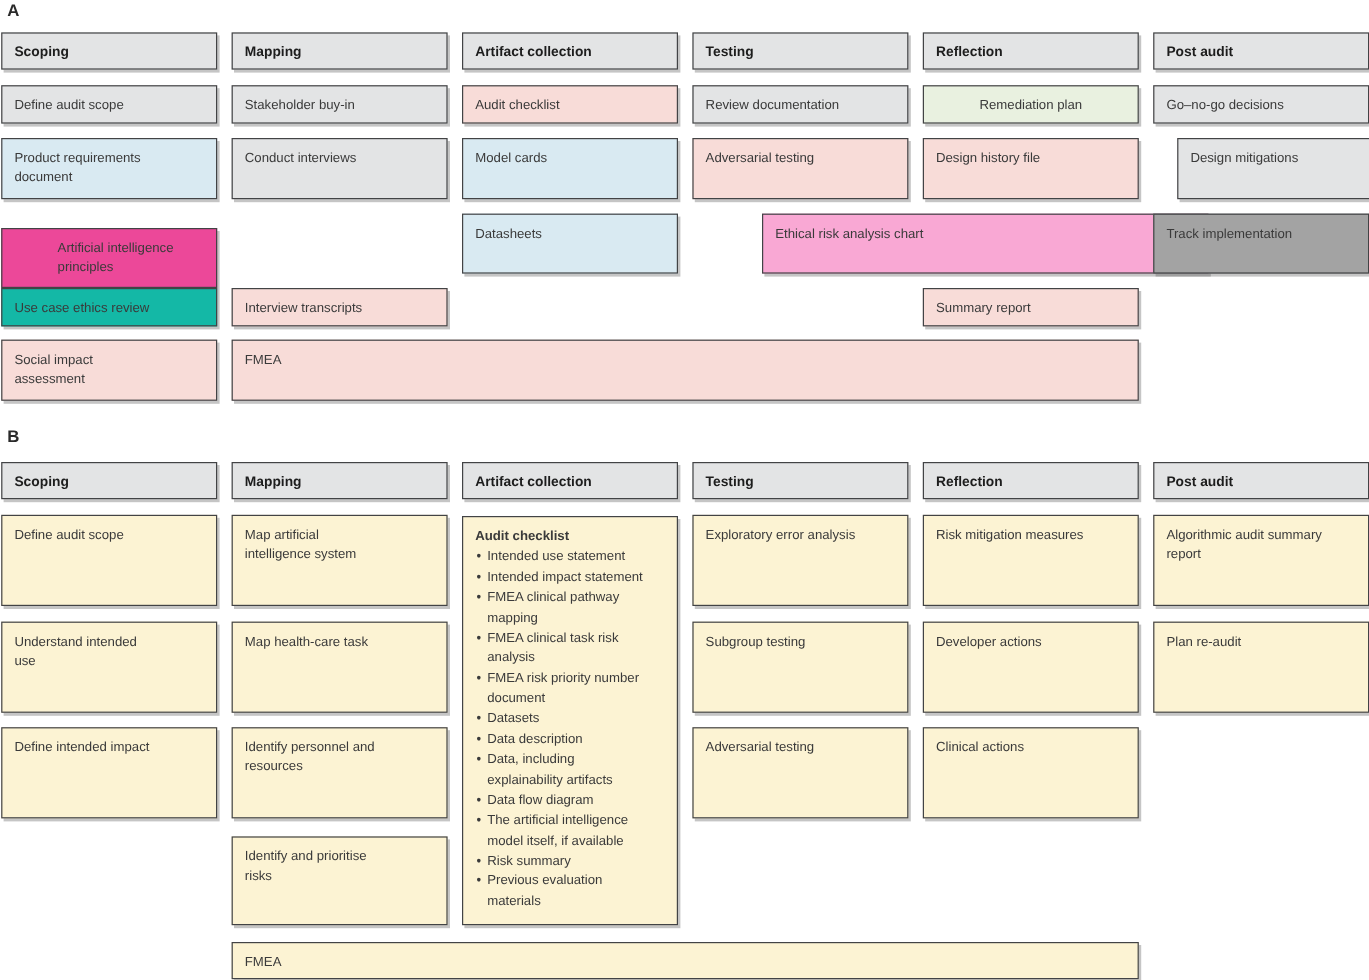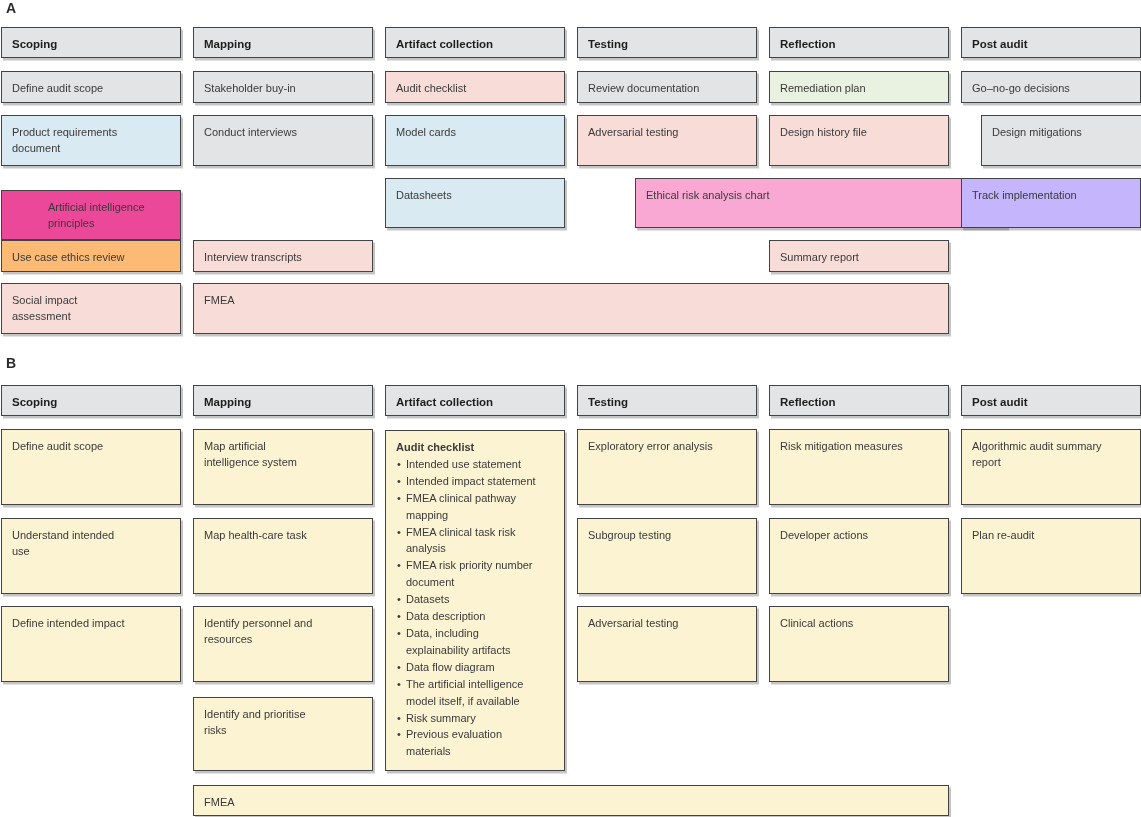--- a/index.html
+++ b/index.html
@@ -50,35 +50,35 @@
 <div class="box header" style="left: 1px; top: 27px; width: 180px; height: 31px; background: rgb(227, 228, 229);">Scoping</div>
     <div class="box header" style="left: 193px; top: 27px; width: 180px; height: 31px; background: rgb(227, 228, 229);">Mapping</div>
     <div class="box header" style="left: 385px; top: 27px; width: 180px; height: 31px; background: rgb(227, 228, 229);">Artifact collection</div>
     <div class="box header" style="left: 577px; top: 27px; width: 180px; height: 31px; background: rgb(227, 228, 229);">Testing</div>
     <div class="box header" style="left: 769px; top: 27px; width: 180px; height: 31px; background: rgb(227, 228, 229);">Reflection</div>
     <div class="box header" style="left: 961px; top: 27px; width: 180px; height: 31px; background: rgb(227, 228, 229);">Post audit</div>
     <div class="box" style="left: 1px; top: 71px; width: 180px; height: 32px; background: rgb(227, 228, 229);">Define audit scope</div>
     <div class="box" style="left: 193px; top: 71px; width: 180px; height: 32px; background: rgb(227, 228, 229);">Stakeholder buy-in</div>
     <div class="box" style="left: 385px; top: 71px; width: 180px; height: 32px; background: rgb(248, 220, 216);">Audit checklist</div>
     <div class="box" style="left: 577px; top: 71px; width: 180px; height: 32px; background: rgb(227, 228, 229);">Review documentation</div>
-    <div class="box" style="left: 769px; top: 71px; width: 180px; height: 32px; background: rgb(233, 241, 224);">Remediation plan</div>
+    <div class="box" style="left: 769px; top: 71px; width: 180px; height: 32px; background: rgb(233, 241, 224); text-align: center;">Remediation plan</div>
     <div class="box" style="left: 961px; top: 71px; width: 180px; height: 32px; background: rgb(227, 228, 229);">Go–no-go decisions</div>
     <div class="box" style="left: 1px; top: 115px; width: 180px; height: 51px; background: rgb(217, 234, 242);">Product requirements
 document</div>
     <div class="box" style="left: 193px; top: 115px; width: 180px; height: 51px; background: rgb(227, 228, 229);">Conduct interviews</div>
     <div class="box" style="left: 385px; top: 115px; width: 180px; height: 51px; background: rgb(217, 234, 242);">Model cards</div>
     <div class="box" style="left: 577px; top: 115px; width: 180px; height: 51px; background: rgb(248, 220, 216);">Adversarial testing</div>
     <div class="box" style="left: 769px; top: 115px; width: 180px; height: 51px; background: rgb(248, 220, 216);">Design history file</div>
     <div class="box" style="left: 961px; top: 115px; width: 180px; height: 51px; background: rgb(227, 228, 229); margin-left: 20px;">Design mitigations</div>
     <div class="box" style="left: 1px; top: 190px; width: 180px; height: 50px; background: #ec4899; padding-left: 46px;">Artificial intelligence
 principles</div>
     <div class="box" style="left: 385px; top: 178px; width: 180px; height: 50px; background: rgb(217, 234, 242);">Datasheets</div>
     <div class="box" style="left: 607px; top: 178px; width: 372px; height: 50px; background: #f9a8d4; margin-left: 28px;">Ethical risk analysis chart</div>
-    <div class="box" style="left: 961px; top: 178px; width: 180px; height: 50px; background: #c4b5fd;">Track implementation</div>
-    <div class="box" style="left: 1px; top: 240px; width: 180px; height: 32px; background: #fdba74;">Use case ethics review</div>
+    <div class="box" style="left: 961px; top: 178px; width: 180px; height: 50px; background: #a3a3a3;">Track implementation</div>
+    <div class="box" style="left: 1px; top: 240px; width: 180px; height: 32px; background: #14b8a6;">Use case ethics review</div>
     <div class="box" style="left: 193px; top: 240px; width: 180px; height: 32px; background: rgb(248, 220, 216);">Interview transcripts</div>
     <div class="box" style="left: 769px; top: 240px; width: 180px; height: 32px; background: rgb(248, 220, 216);">Summary report</div>
     <div class="box" style="left: 1px; top: 283px; width: 180px; height: 51px; background: rgb(248, 220, 216);">Social impact
 assessment</div>
     <div class="box" style="left: 193px; top: 283px; width: 756px; height: 51px; background: rgb(248, 220, 216);">FMEA</div>
     <div class="box header" style="left: 1px; top: 385px; width: 180px; height: 31px; background: rgb(227, 228, 229);">Scoping</div>
     <div class="box header" style="left: 193px; top: 385px; width: 180px; height: 31px; background: rgb(227, 228, 229);">Mapping</div>
     <div class="box header" style="left: 385px; top: 385px; width: 180px; height: 31px; background: rgb(227, 228, 229);">Artifact collection</div>
     <div class="box header" style="left: 577px; top: 385px; width: 180px; height: 31px; background: rgb(227, 228, 229);">Testing</div>
     <div class="box header" style="left: 769px; top: 385px; width: 180px; height: 31px; background: rgb(227, 228, 229);">Reflection</div>

